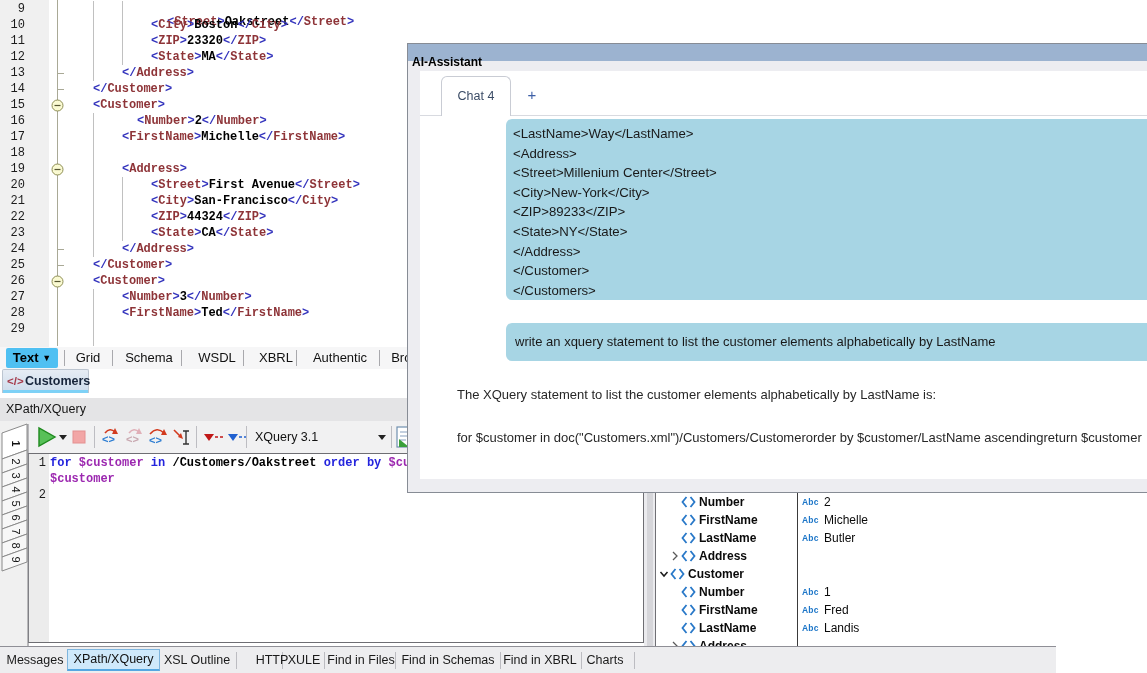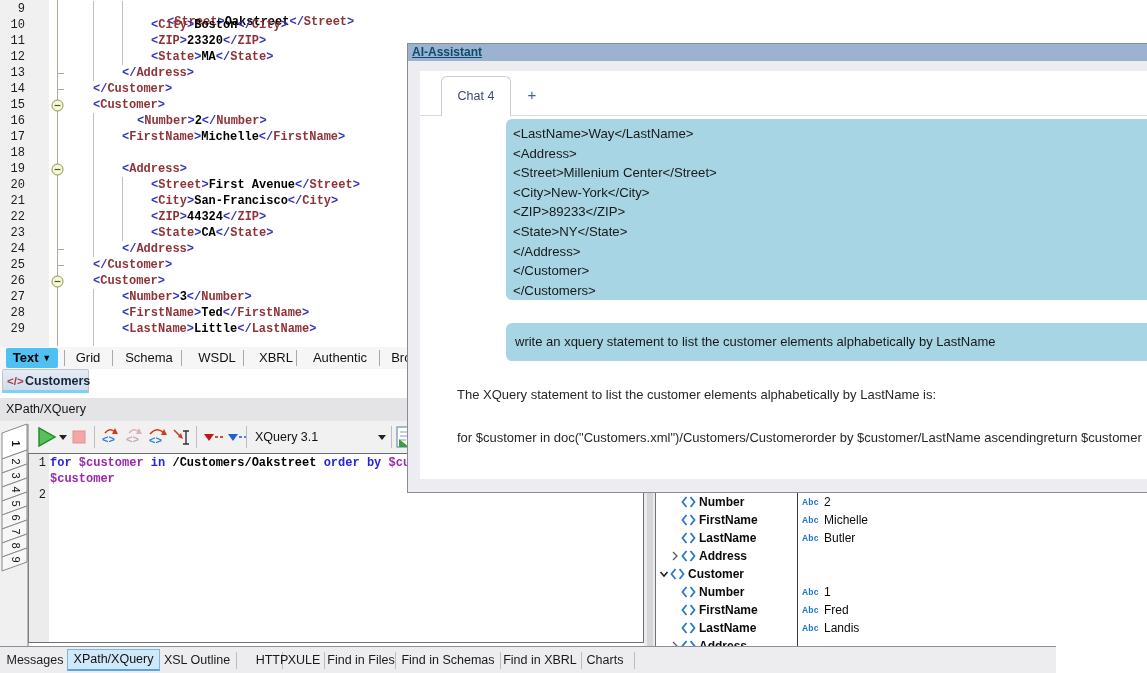--- a/index.html
+++ b/index.html
@@ -85,21 +85,21 @@
   .btab{position:absolute;top:0;height:26px;font:12.5px/26px "Liberation Sans",sans-serif;color:#1a1a1a;
         transform:translateX(-50%);white-space:nowrap;}
   #btab-active{position:absolute;left:67px;top:2px;width:93px;height:22px;background:#cfe9fb;
       border:1px solid #7fb5dd;border-bottom:2px solid #55a7e2;text-align:center;font:12.5px/19px "Liberation Sans",sans-serif;color:#111;}
   .btab-sep{position:absolute;top:5px;width:1px;height:17px;background:#bcbcc1;}
 
   
   #ai-window{left:407px;top:43px;width:741px;height:450px;background:#ededf1;
       border:1px solid #878c95;border-right:none;}
   #ai-titlebar{position:absolute;left:0;top:0;width:100%;height:17px;background:#9cb3d0;}
-  #ai-titlebar span{position:absolute;left:4px;top:0;font:bold 12px/17px "Liberation Sans",sans-serif;color:#0c4a6e;text-decoration:underline;}
+  #ai-titlebar span{position:absolute;left:4px;top:10px;font:bold 12px/17px "Liberation Sans",sans-serif;color:#000000;}
   #ai-client{position:absolute;left:12px;top:27px;width:729px;height:408px;background:#fff;overflow:hidden;}
   #ai-tabline{position:absolute;left:0;top:44px;width:729px;height:1px;background:#d8dae0;}
   #ai-tab{position:absolute;left:21px;top:5px;width:70px;height:40px;background:#fff;
       border:1px solid #c9ccd4;border-bottom:none;border-radius:6px 6px 0 0;
       text-align:center;font:12.5px/38px "Liberation Sans",sans-serif;color:#3b4c66;}
   #ai-newtab{position:absolute;left:97px;top:5px;width:30px;height:40px;text-align:center;
       font:15px/38px "Liberation Sans",sans-serif;color:#3d5fa6;}
   .bubble{position:absolute;left:86px;width:660px;background:#a7d5e4;border-radius:6px;}
   #bubble-code{top:48px;height:181px;}
   #bubble-code pre{margin:0;padding:5px 0 0 7px;font:13.2px/19.6px "Liberation Sans",sans-serif;color:#191919;white-space:pre;}
@@ -234,21 +234,20 @@
           <span class="ed-code" style="left: 122px;"><span class="p">&lt;</span><span class="t">Number</span><span class="p">&gt;</span><span class="x">3</span><span class="p">&lt;/</span><span class="t">Number</span><span class="p">&gt;</span></span>
         </div>
         <div class="ed-row" style="top: 305px;">
           <span class="ed-num">28</span>
           <div class="guide" style="left: 93px;"></div>
           <span class="ed-code" style="left: 122px;"><span class="p">&lt;</span><span class="t">FirstName</span><span class="p">&gt;</span><span class="x">Ted</span><span class="p">&lt;/</span><span class="t">FirstName</span><span class="p">&gt;</span></span>
         </div>
         <div class="ed-row" style="top: 321px;">
           <span class="ed-num">29</span>
           <div class="guide" style="left: 93px;"></div>
-          <span class="ed-code" style="left: 122px;"><span class="p">&lt;</span><span class="t">LastName</span><span class="p">&gt;</span><span class="x">Little</span><span class="p">&lt;/</span><span class="t">LastName</span><span class="p">&gt;</span></span>
         </div>
       </div>
   </div>
 
   <div id="view-tabs" class="abs">
       <div class="vtab-sep" style="left: 64px;"></div>
       <div class="vtab-sep" style="left: 112px;"></div>
       <div class="vtab-sep" style="left: 181px;"></div>
       <div class="vtab-sep" style="left: 243px;"></div>
       <div class="vtab-sep" style="left: 296px;"></div>

